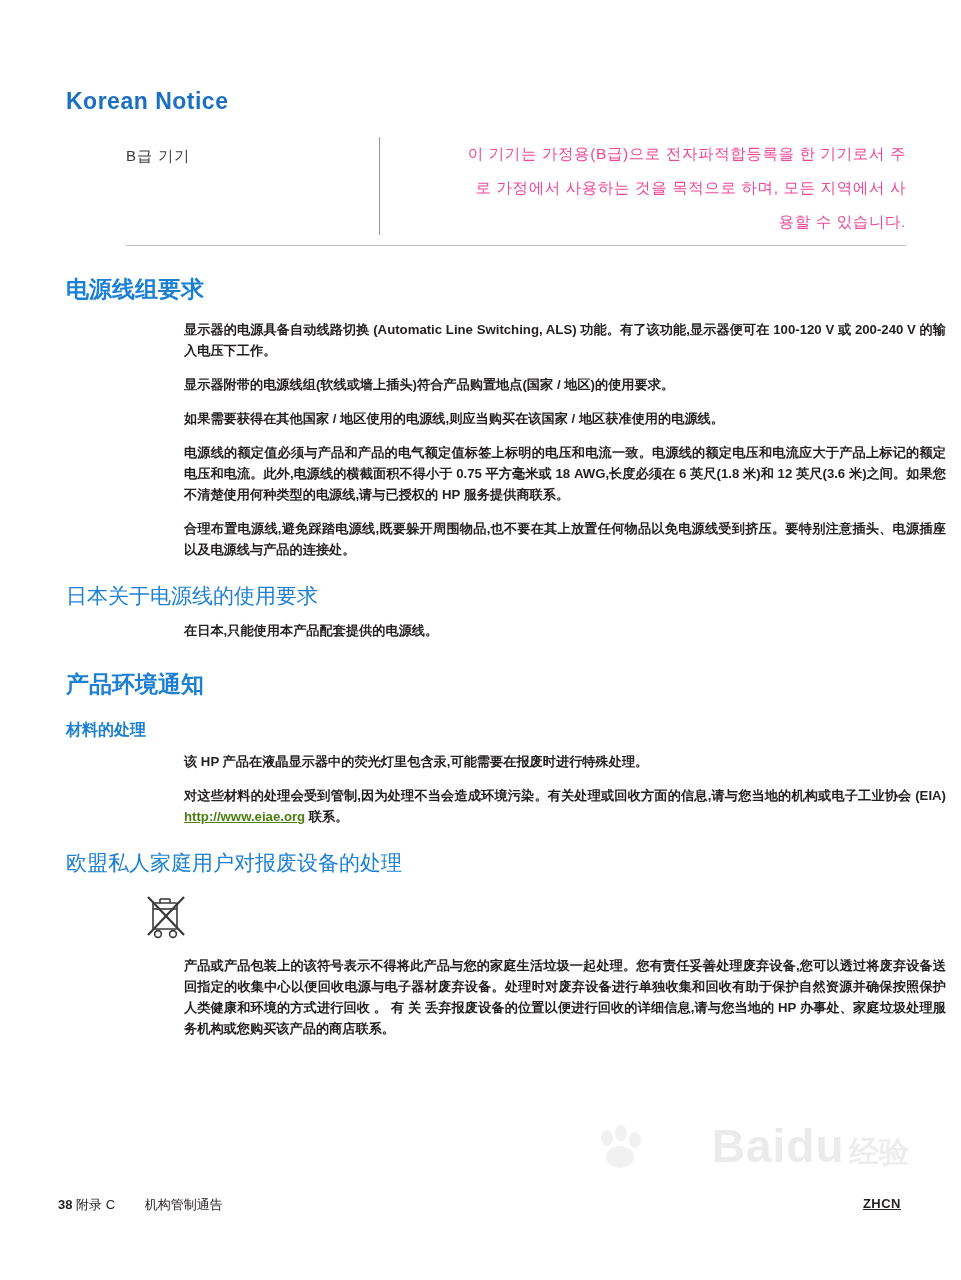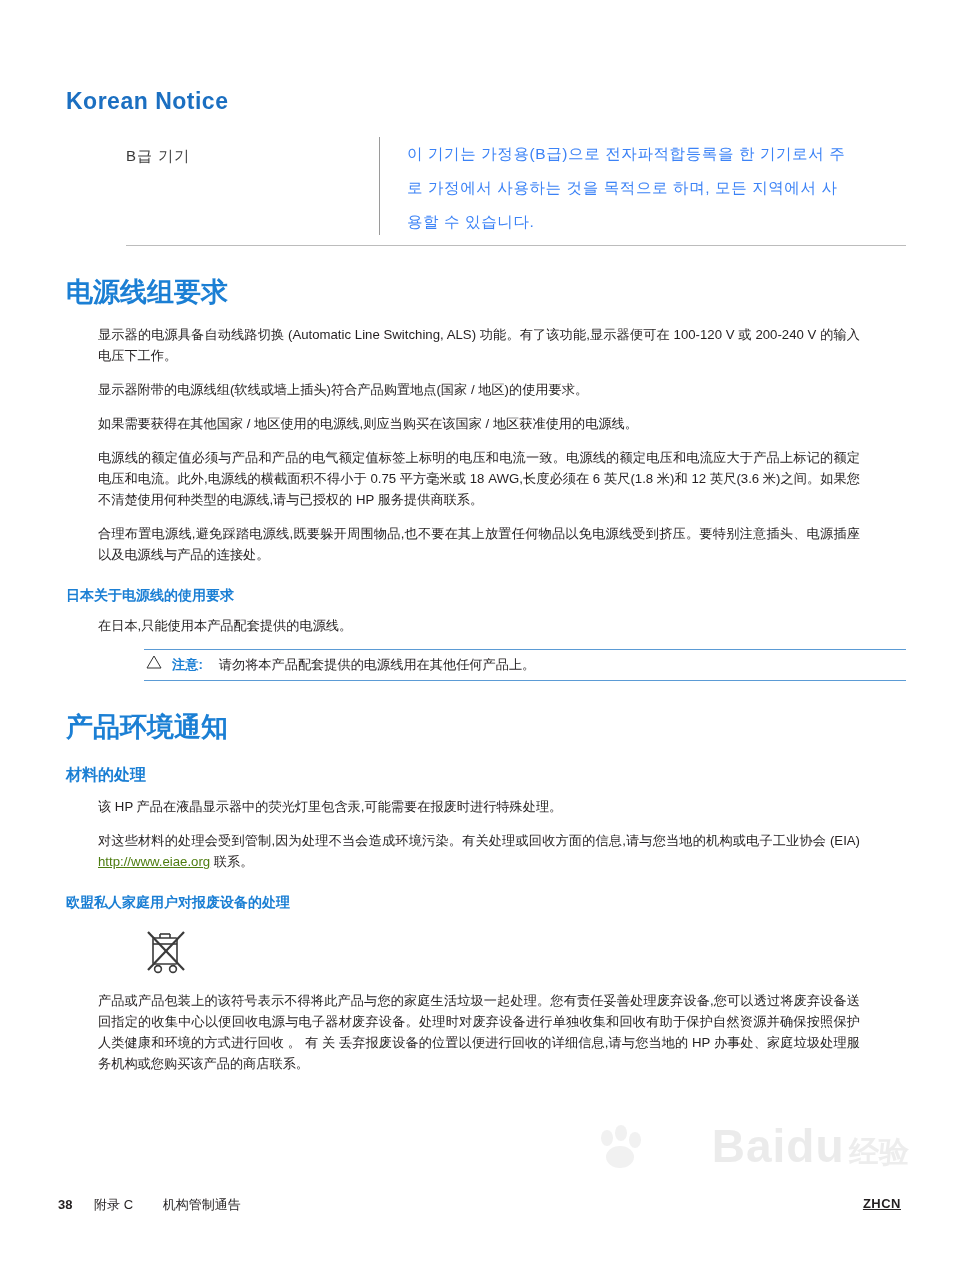--- a/index.html
+++ b/index.html
@@ -29,40 +29,41 @@
     width: 840px;
   }
   h1.title-blue {
     font-size: 23px;
     color: #1b6fc1;
     font-weight: bold;
     margin: 0 0 18px 0;
     letter-spacing: 0.5px;
   }
   h1.cn-head {
-    font-size: 27px;
+    font-size: 23px;
     color: #1b7fd4;
     font-weight: bold;
     margin: 28px 0 14px 0;
   }
   h2.cn-sub {
-    font-size: 14px;
+    font-size: 21px;
     color: #1b7fd4;
-    font-weight: bold;
+    font-weight: normal;
     margin: 22px 0 10px 0;
   }
   h2.cn-sub2 {
     font-size: 16px;
     color: #1b7fd4;
     font-weight: bold;
     margin: 20px 0 10px 0;
   }
   .body-col {
-    margin-left: 32px;
+    margin-left: 118px;
     width: 762px;
+    font-weight: bold;
   }
   p.para {
     font-size: 13.2px;
     line-height: 21px;
     margin: 0 0 13px 0;
     text-align: justify;
     color: #231f20;
   }
   .korean-box {
     margin: 0 0 6px 0;
@@ -83,23 +84,24 @@
     letter-spacing: 1px;
   }
   .korean-divider {
     border-left: 1px solid #9a9a9a;
     margin: 4px 14px 4px 0;
   }
   .korean-right {
     flex: 1;
     font-size: 15.5px;
     line-height: 34px;
-    color: #3b82f6;
+    color: #ec4899;
     padding-top: 4px;
     letter-spacing: 0.6px;
+    text-align: right;
   }
   .notice-rule {
     border-top: 1px solid #5b9bd5;
     border-bottom: 1px solid #5b9bd5;
     margin: 10px 0 0 78px;
     width: 762px;
     padding: 5px 0 5px 0;
     display: flex;
     align-items: flex-start;
     font-size: 13.2px;
@@ -144,21 +146,20 @@
     position: absolute;
     left: 58px;
     top: 0;
     white-space: nowrap;
   }
   .footer-left .pg {
     font-weight: bold;
   }
   .footer-left .app {
     margin-right: 26px;
-    margin-left: 18px;
   }
   .footer-right {
     position: absolute;
     right: 60px;
     top: 0;
     font-weight: bold;
     letter-spacing: 0.5px;
     text-decoration: underline;
   }
   .watermark {
@@ -227,29 +228,20 @@
       <p class="para">电源线的额定值必须与产品和产品的电气额定值标签上标明的电压和电流一致。电源线的额定电压和电流应大于产品上标记的额定电压和电流。此外,电源线的横截面积不得小于 0.75 平方毫米或 18 AWG,长度必须在 6 英尺(1.8 米)和 12 英尺(3.6 米)之间。如果您不清楚使用何种类型的电源线,请与已授权的 HP 服务提供商联系。</p>
       <p class="para">合理布置电源线,避免踩踏电源线,既要躲开周围物品,也不要在其上放置任何物品以免电源线受到挤压。要特别注意插头、电源插座以及电源线与产品的连接处。</p>
     </div>
 
     <h2 class="cn-sub">日本关于电源线的使用要求</h2>
 
     <div class="body-col">
       <p class="para">在日本,只能使用本产品配套提供的电源线。</p>
     </div>
 
-    <div class="notice-rule">
-      <div class="notice-icon">
-        <svg width="16" height="14" viewBox="0 0 16 14" aria-hidden="true">
-          <polygon points="8,1 15,13 1,13" fill="none" stroke="#333333" stroke-width="1"></polygon>
-        </svg>
-      </div>
-      <div class="notice-label">注意:</div>
-      <div class="notice-text">请勿将本产品配套提供的电源线用在其他任何产品上。</div>
-    </div>
 
     <h1 class="cn-head">产品环境通知</h1>
 
     <h2 class="cn-sub2">材料的处理</h2>
 
     <div class="body-col">
       <p class="para">该 HP 产品在液晶显示器中的荧光灯里包含汞,可能需要在报废时进行特殊处理。</p>
       <p class="para"><span>对这些材料的处理会受到管制,因为处理不当会造成环境污染。有关处理或回收方面的信息,请与您当地的机构或电子工业协会 (EIA) </span><a class="link" href="#">http://www.eiae.org</a><span> 联系。</span></p>
     </div>
 

